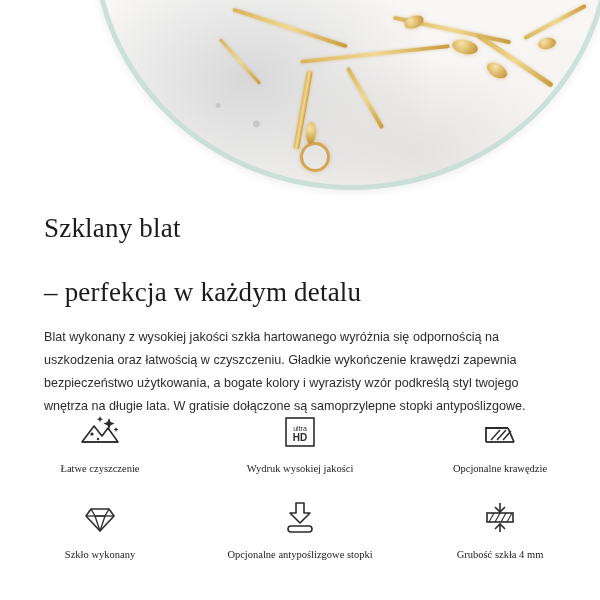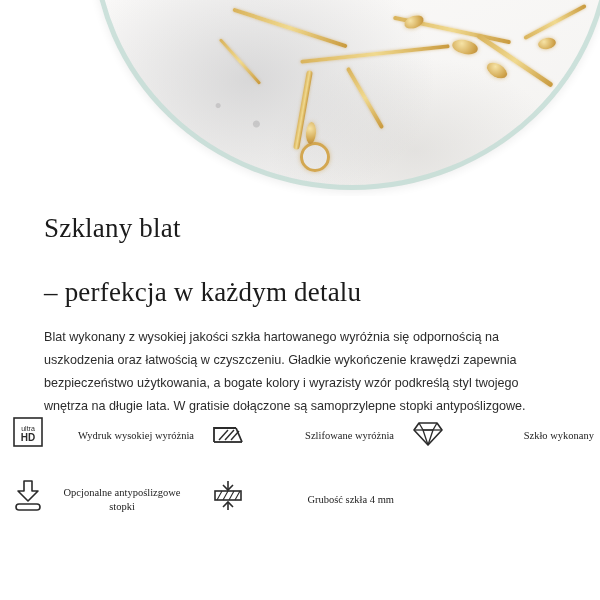--- a/index.html
+++ b/index.html
@@ -115,23 +115,23 @@
     position: absolute;
     left: 0;
     top: 404px;
     width: 600px;
     display: grid;
     grid-template-columns: repeat(3, 1fr);
     row-gap: 14px;
   }
   .feature {
     display: flex;
-    flex-direction: row;
+    flex-direction: column;
     align-items: center;
-    justify-content: space-between;
+    justify-content: flex-end;
     padding: 6px 6px 0 6px;
   }
   .feature .ficon {
     height: 44px;
     display: flex;
     align-items: center;
     justify-content: center;
   }
   .feature .flabel {
     margin-top: 8px;
@@ -176,44 +176,58 @@
   <div class="content">
     <h1 class="headline">
       <span>Szklany blat</span>
       <span class="l2">– perfekcja w każdym detalu</span>
     </h1>
     <p class="body-copy">Blat wykonany z wysokiej jakości szkła hartowanego wyróżnia się odpornością na uszkodzenia oraz łatwością w czyszczeniu. Gładkie wykończenie krawędzi zapewnia bezpieczeństwo użytkowania, a bogate kolory i wyrazisty wzór podkreślą styl twojego wnętrza na długie lata. W gratisie dołączone są samoprzylepne stopki antypoślizgowe.</p>
   </div>
 
   <div class="features">
 
+    <div class="feature">
+      <span class="ficon">
+        <svg width="44" height="36" viewBox="0 0 44 36">
+          <path d="M4 28 L16 12 L24 22 L30 14 L40 28 Z" fill="none" stroke="#2b2b2b" stroke-width="1.6" stroke-linejoin="round"></path>
+          <path d="M4 28 L40 28" stroke="#2b2b2b" stroke-width="1.6"></path>
+          <circle cx="14" cy="20" r="1.6" fill="#2b2b2b"></circle>
+          <circle cx="20" cy="25" r="1.2" fill="#2b2b2b"></circle>
+          <path d="M31 4 l1.6 4 4 1.6 -4 1.6 -1.6 4 -1.6 -4 -4 -1.6 4 -1.6 Z" fill="#2b2b2b"></path>
+          <path d="M22 2 l.9 2.3 2.3.9 -2.3.9 -.9 2.3 -.9 -2.3 -2.3 -.9 2.3 -.9 Z" fill="#2b2b2b"></path>
+          <path d="M38 13 l.7 1.8 1.8.7 -1.8.7 -.7 1.8 -.7 -1.8 -1.8 -.7 1.8 -.7 Z" fill="#2b2b2b"></path>
+        </svg>
+      </span>
+      <span class="flabel">Łatwe czyszczenie</span>
+    </div>
 
     <div class="feature">
       <span class="ficon">
         <svg width="44" height="40" viewBox="0 0 44 40">
           <rect x="8" y="6" width="28" height="28" fill="none" stroke="#2b2b2b" stroke-width="1.6"></rect>
           <text x="22" y="19" font-family="Liberation Sans, sans-serif" font-size="7" text-anchor="middle" fill="#2b2b2b">ultra</text>
           <text x="22" y="29" font-family="Liberation Sans, sans-serif" font-size="10" font-weight="bold" text-anchor="middle" fill="#2b2b2b">HD</text>
         </svg>
       </span>
-      <span class="flabel">Wydruk wysokiej wyróżnia</span>
+      <span class="flabel">Wydruk wysokiej jakości</span>
     </div>
 
     <div class="feature">
       <span class="ficon">
         <svg width="44" height="36" viewBox="0 0 44 36">
           <path d="M8 28 L8 14 L30 14" fill="none" stroke="#2b2b2b" stroke-width="1.8"></path>
           <path d="M8 28 L36 28" stroke="#2b2b2b" stroke-width="1.8"></path>
           <path d="M30 14 L36 28" stroke="#2b2b2b" stroke-width="1.8"></path>
           <path d="M13 26 L22 16" stroke="#2b2b2b" stroke-width="1.4"></path>
           <path d="M19 26 L28 16" stroke="#2b2b2b" stroke-width="1.4"></path>
           <path d="M25 26 L33 17" stroke="#2b2b2b" stroke-width="1.4"></path>
         </svg>
       </span>
-      <span class="flabel">Szlifowane wyróżnia</span>
+      <span class="flabel">Opcjonalne krawędzie</span>
     </div>
 
     <div class="feature">
       <span class="ficon">
         <svg width="44" height="38" viewBox="0 0 44 38">
           <path d="M13 10 L31 10 L36 17 L22 32 L8 17 Z" fill="none" stroke="#2b2b2b" stroke-width="1.6" stroke-linejoin="round"></path>
           <path d="M8 17 L36 17" stroke="#2b2b2b" stroke-width="1.3"></path>
           <path d="M13 10 L17 17 L22 32" fill="none" stroke="#2b2b2b" stroke-width="1.3"></path>
           <path d="M31 10 L27 17 L22 32" fill="none" stroke="#2b2b2b" stroke-width="1.3"></path>
           <path d="M17 17 L27 17" stroke="#2b2b2b" stroke-width="1.3"></path>

